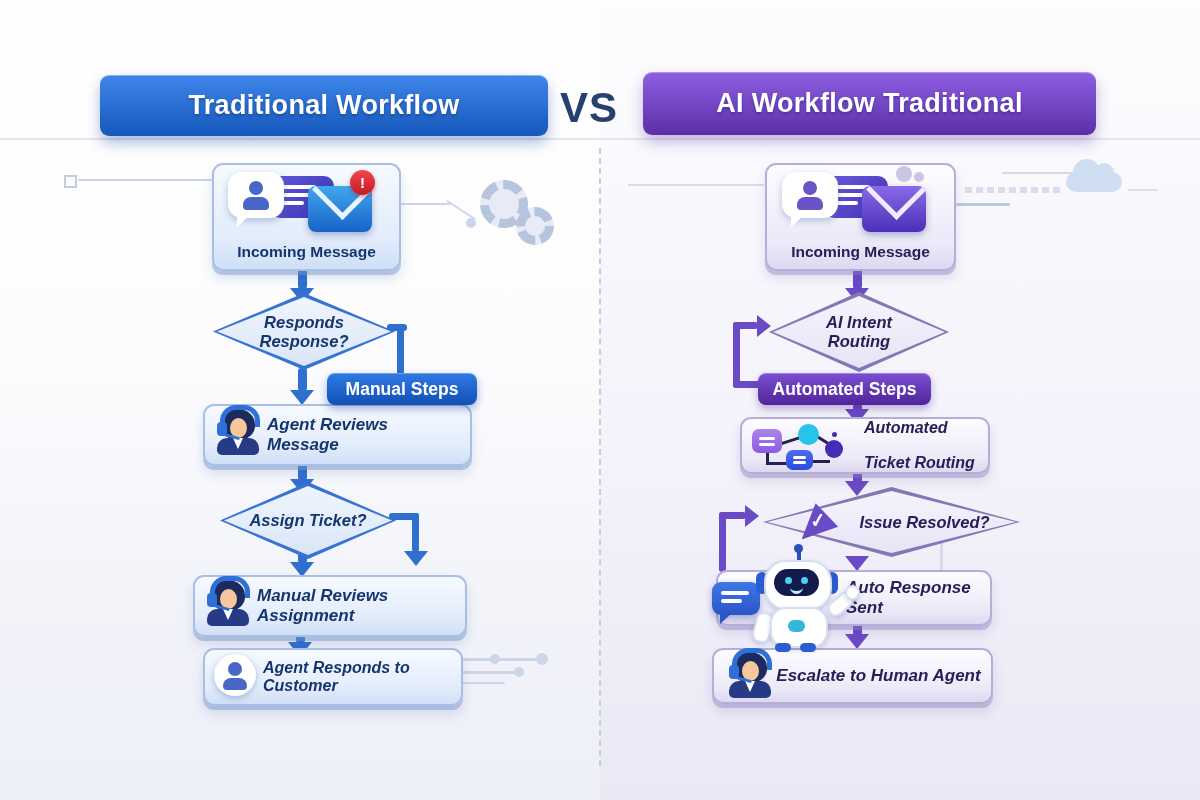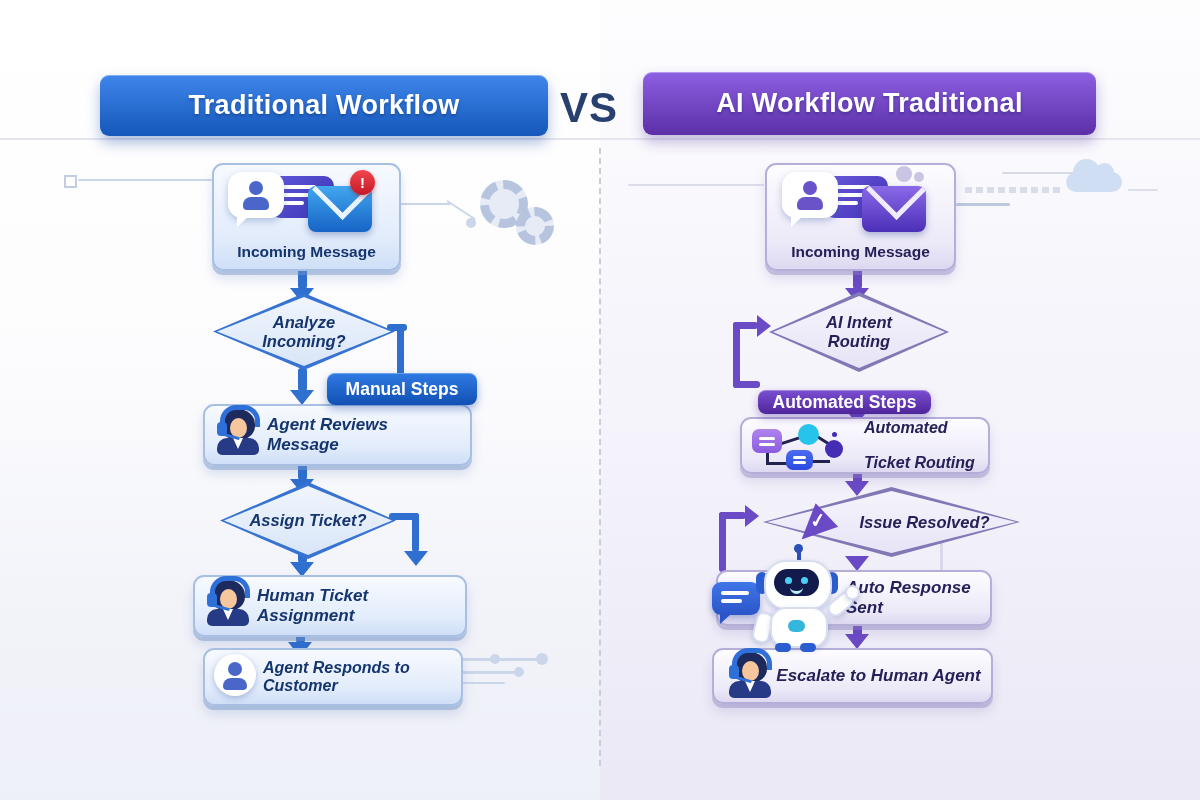--- a/index.html
+++ b/index.html
@@ -150,22 +150,22 @@
     </div>
     <div class="alertb" style="left:126px;top:-2px;">!</div>
   </div>
 
   <div class="bar cb" style="left:298px;top:264px;width:9px;height:25px;"></div>
   <div class="ahd cbh" style="left:290px;top:288px;"></div>
 
   <div class="dia diaL" style="left:213px;top:293px;width:182px;height:77px;">
     <div class="dfill dfillL"></div>
     <div class="dtext tL">
-      <span>Analyze</span>
-      <span>Incoming?</span>
+      <span>Responds</span>
+      <span>Response?</span>
     </div>
   </div>
 
   <div class="bar cb" style="left:387px;top:324px;width:20px;height:7px;"></div>
   <div class="bar cb" style="left:397px;top:324px;width:7px;height:52px;"></div>
 
   <div class="badge badgeL" style="left:327px;top:373px;width:150px;height:32px;">Manual Steps</div>
 
   <div class="bar cb" style="left:298px;top:368px;width:9px;height:23px;"></div>
   <div class="ahd cbh" style="left:290px;top:390px;"></div>
@@ -194,21 +194,21 @@
   </div>
 
   <div class="bar cb" style="left:389px;top:513px;width:30px;height:7px;"></div>
   <div class="bar cb" style="left:412px;top:513px;width:7px;height:39px;"></div>
   <div class="ahd cbh" style="left:404px;top:551px;"></div>
 
   <div class="bar cb" style="left:298px;top:552px;width:9px;height:11px;"></div>
   <div class="ahd cbh" style="left:290px;top:562px;"></div>
 
   <div class="cardL" style="left:193px;top:575px;width:270px;height:58px;">
-    <div class="rowlab tL" style="left:62px;right:6px;">Human Ticket Assignment</div>
+    <div class="rowlab tL" style="left:62px;right:6px;">Manual Reviews Assignment</div>
   </div>
   <div class="agent" style="left:205px;top:580px;">
     <div class="hair"></div>
       <div class="face"></div>
     <div class="bod"></div>
       <div class="col"></div>
     <div class="band"></div>
       <div class="cup"></div>
     <div class="mic"></div>
   </div>
@@ -279,21 +279,21 @@
       <span>AI Intent</span>
       <span>Routing</span>
     </div>
   </div>
 
   <div class="bar cp" style="left:733px;top:322px;width:7px;height:66px;"></div>
   <div class="bar cp" style="left:733px;top:322px;width:25px;height:7px;"></div>
   <div class="ahr cph" style="left:757px;top:315px;"></div>
   <div class="bar cp" style="left:733px;top:381px;width:27px;height:7px;"></div>
 
-  <div class="badge badgeR" style="left:758px;top:390px;width:173px;height:24px;">Automated Steps</div>
+  <div class="badge badgeR" style="left:758px;top:373px;width:173px;height:32px;">Automated Steps</div>
 
   <div class="bar cp" style="left:853px;top:404px;width:9px;height:7px;"></div>
   <div class="ahd cph" style="left:845px;top:409px;"></div>
 
   <div class="cardR" style="left:740px;top:417px;width:246px;height:53px;">
     <div style="position:absolute;left:122px;top:0;bottom:0;display:flex;flex-direction:column;justify-content:space-between;font-style:italic;font-weight:bold;font-size:16px;line-height:1.15;color:#262058;">
       <span>Automated</span>
       <span>Ticket Routing</span>
     </div>
   </div>

